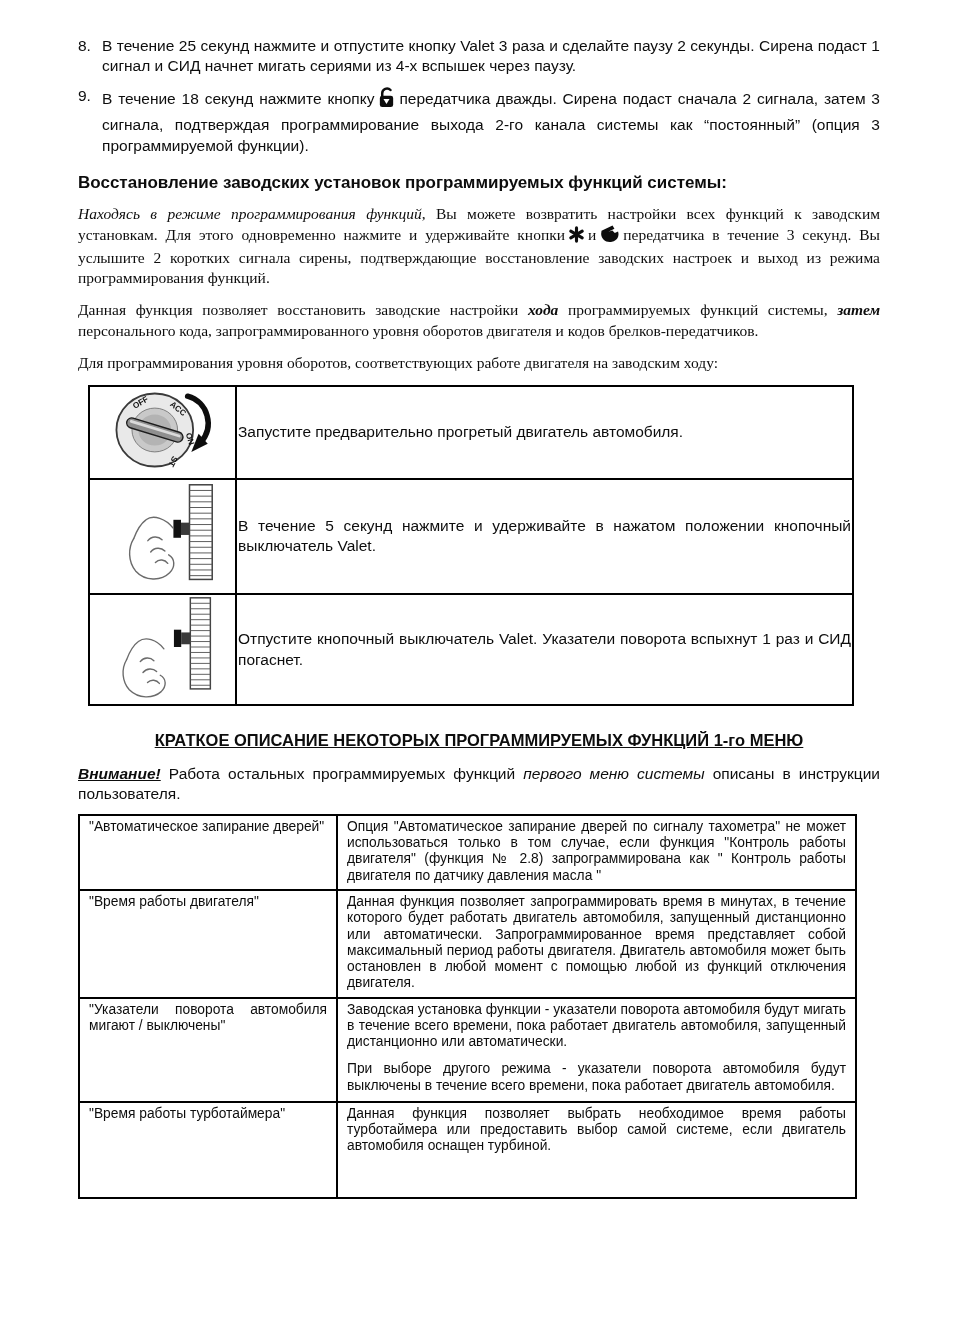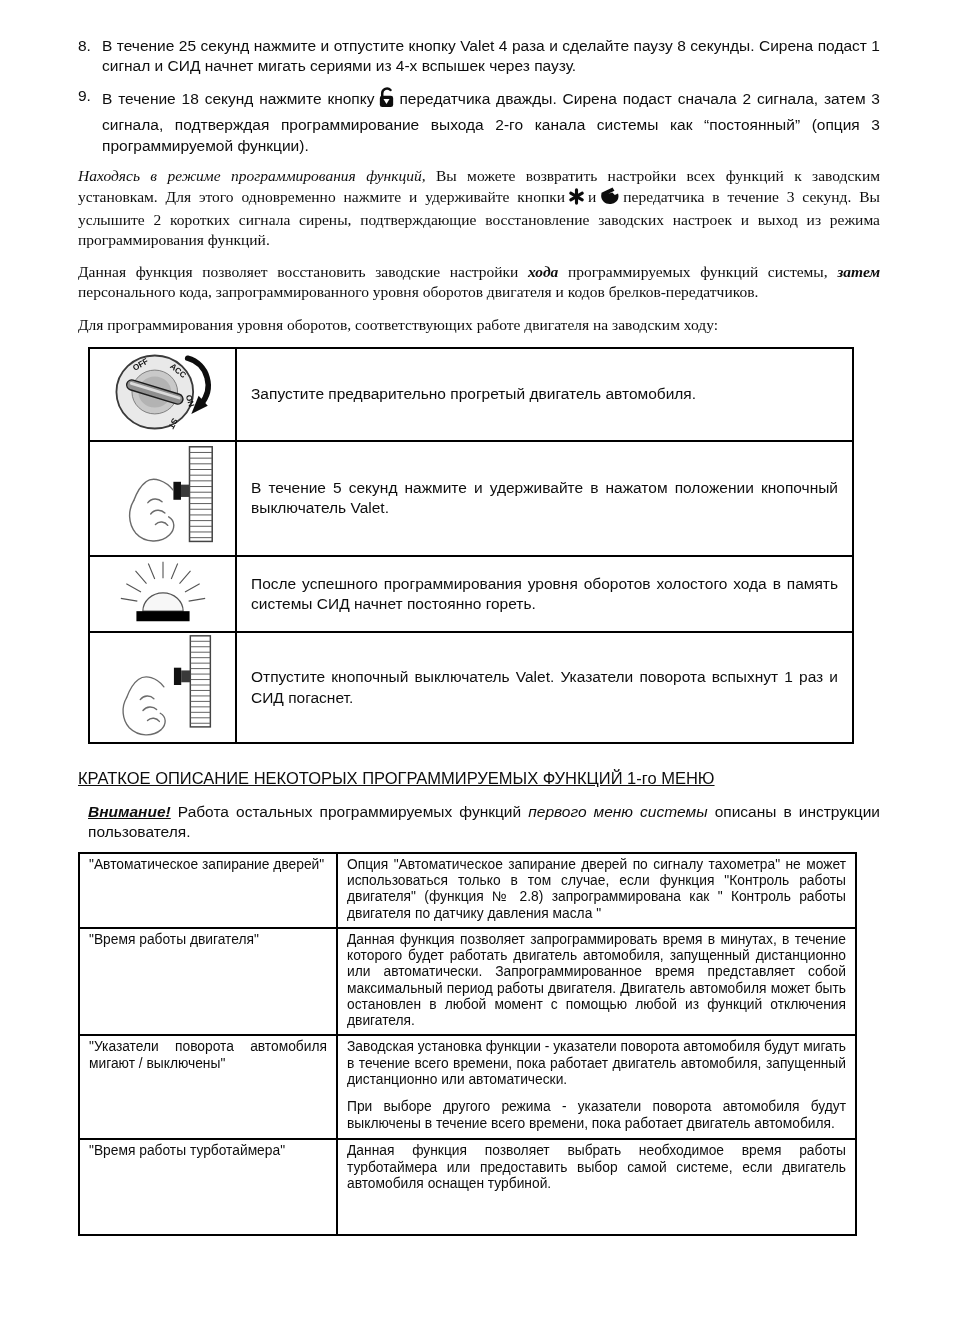--- a/index.html
+++ b/index.html
@@ -20,60 +20,61 @@
   .biu { font-weight:bold; font-style:italic; text-decoration:underline; }
   .inline-icon { display:inline-block; vertical-align:-6px; margin:0 3px; }
   .inline-icon-sm { display:inline-block; vertical-align:-3px; margin:0 3px; }
 
   table.steps-table {
     border-collapse:collapse; margin:10px 0 0 10px;
     width:766px; table-layout:fixed;
   }
   table.steps-table td { border:2px solid #000; }
   td.icon-cell { width:143px; text-align:center; vertical-align:middle; }
-  td.text-cell { text-align:justify; vertical-align:middle; padding:8px 14px; }
+  td.text-cell { text-align:justify; vertical-align:middle; padding:8px 1px; }
 
   .center-title {
-    text-align:left; font-weight:normal; font-size:16.5px;
+    text-align:center; font-weight:bold; font-size:16.5px;
     margin:24px 0 12px 0;
   }
   .center-title span { text-decoration:underline; }
-  .notice { text-align:justify; margin:0 0 10px 10px; }
+  .notice { text-align:justify; margin:0 0 10px 0; }
 
   table.func-table {
     border-collapse:collapse; width:779px; margin-top:6px;
     font-size:13.8px; line-height:1.18; table-layout:fixed;
   }
   table.func-table td { border:2px solid #000; vertical-align:top; padding:3px 9px 5px 9px; }
   td.func-name { width:238px; text-align:justify; }
   td.func-desc { text-align:justify; }
   td.func-desc p { margin:0 0 11px 0; }
   td.func-desc p:last-child { margin-bottom:0; }
   svg text { font-family:"Liberation Sans", sans-serif; }
 </style>
 </head>
 <body>
 
 <div class="page">
 
   <div class="step">
     <div class="step-num">8.</div>
-    <div class="step-body">В течение 25 секунд нажмите и отпустите кнопку Valet 4 раза и сделайте паузу 8 секунды. Сирена подаст 1 сигнал и СИД начнет мигать сериями из 4-х вспышек через паузу.</div>
+    <div class="step-body">В течение 25 секунд нажмите и отпустите кнопку Valet 3 раза и сделайте паузу 2 секунды. Сирена подаст 1 сигнал и СИД начнет мигать сериями из 4-х вспышек через паузу.</div>
   </div>
 
   <div class="step">
     <div class="step-num">9.</div>
     <div class="step-body"><span>В течение 18 секунд нажмите кнопку</span><span class="inline-icon"><svg width="19" height="24" viewBox="0 0 20 24">
             <path d="M5.5 10 V7 A5 5 0 0 1 14.2 3.6" fill="none" stroke="#0d0d0d" stroke-width="2.6" stroke-linecap="round"></path>
             <rect x="3" y="9.5" width="14" height="12" rx="2.5" fill="#0d0d0d"></rect>
             <polygon points="6.8,13 13.2,13 10,18.4" fill="#ffffff"></polygon>
           </svg></span><span>передатчика дважды. Сирена подаст сначала 2 сигнала, затем 3 сигнала, подтверждая программирование выхода 2-го канала системы как “постоянный” (опция 3 программируемой функции).</span></div>
   </div>
 
 
+  <div class="h-bold">Восстановление заводских установок программируемых функций системы:</div>
 
   <p class="para"><span class="it">Находясь в режиме программирования функций</span><span>, Вы можете возвратить настройки всех функций к заводским установкам. Для этого одновременно нажмите и удерживайте кнопки</span><span class="inline-icon-sm"><svg width="17" height="17" viewBox="0 0 18 18">
           <g stroke="#0d0d0d" stroke-width="3.3" stroke-linecap="round">
             <line x1="9" y1="2" x2="9" y2="16"></line>
             <line x1="9" y1="2" x2="9" y2="16" transform="rotate(60 9 9)"></line>
             <line x1="9" y1="2" x2="9" y2="16" transform="rotate(120 9 9)"></line>
           </g>
         </svg></span><span>и</span><span class="inline-icon-sm"><svg width="21" height="19" viewBox="0 0 22 20">
           <path d="M2.6 7 L14.2 1.6 L16.2 5 L9.8 8.2 L14 6.8 L16.6 9.6 L20 7.8 C21.6 12.6 19.2 17.4 13.6 18.6 C7.2 19.8 2.6 16 2.2 10.4 Z" fill="#0d0d0d"></path>
         </svg></span><span>передатчика в течение 3 секунд. Вы услышите 2 коротких сигнала сирены, подтверждающие восстановление заводских настроек и выход из режима программирования функций.</span></p>
@@ -116,32 +117,20 @@
           <g fill="none" stroke="#6b6b6b" stroke-width="1.5" stroke-linecap="round">
             <path d="M71 50 C63 40 50 35 42 41 C35 46 32 53 29 61"></path>
             <path d="M29 61 C23 71 23 85 31 95 C41 106 58 106 67 97 C73 91 73 82 66 78"></path>
             <path d="M44 63 C48 58 55 58 59 62"></path>
             <path d="M47 75 C51 70 58 70 62 74"></path>
             <path d="M52 86 C56 82 62 83 65 87"></path>
           </g>
         </svg>
       </td>
       <td class="text-cell">В течение 5 секунд нажмите и удерживайте в нажатом положении кнопочный выключатель Valet.</td>
-    </tr>
-    <tr>
-      <td class="icon-cell" style="height:72px;">
-        <svg width="112" height="66" viewBox="0 0 120 72">
-          <g stroke="#555" stroke-width="1.2">
-            <path d="M60 4 V22 M44 6 L51 23 M76 6 L69 23 M30 14 L42 28 M90 14 L78 28 M20 28 L36 37 M100 28 L84 37 M14 44 L32 47 M106 44 L88 47"></path>
-          </g>
-          <path d="M38 58 A22 20 0 0 1 82 58 Z" fill="#f7f7f7" stroke="#555" stroke-width="1.3"></path>
-          <rect x="31" y="58" width="58" height="11" fill="#000"></rect>
-        </svg>
-      </td>
-      <td class="text-cell">После успешного программирования уровня оборотов холостого хода в память системы СИД начнет постоянно гореть.</td>
     </tr>
     <tr>
       <td class="icon-cell" style="height:90px;">
         <svg width="116" height="102" viewBox="0 0 120 112">
           <rect x="90" y="2" width="22" height="100" fill="#ffffff" stroke="#444" stroke-width="1.6"></rect>
           <g stroke="#555" stroke-width="1">
             <path d="M90 8 h22 M90 14 h22 M90 20 h22 M90 26 h22 M90 32 h22 M90 38 h22 M90 44 h22 M90 50 h22 M90 56 h22 M90 62 h22 M90 68 h22 M90 74 h22 M90 80 h22 M90 86 h22 M90 92 h22 M90 98 h22"></path>
           </g>
           <rect x="80" y="40" width="10" height="13" fill="#3a3a3a"></rect>
           <rect x="72" y="37" width="8" height="19" fill="#111"></rect>

